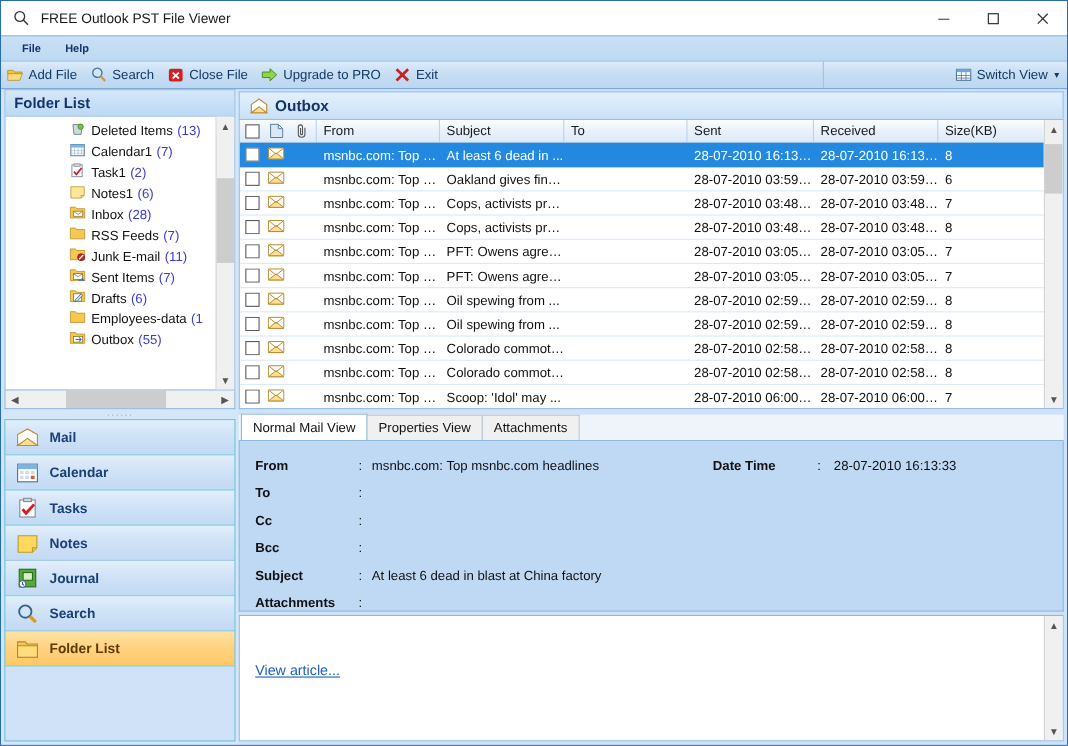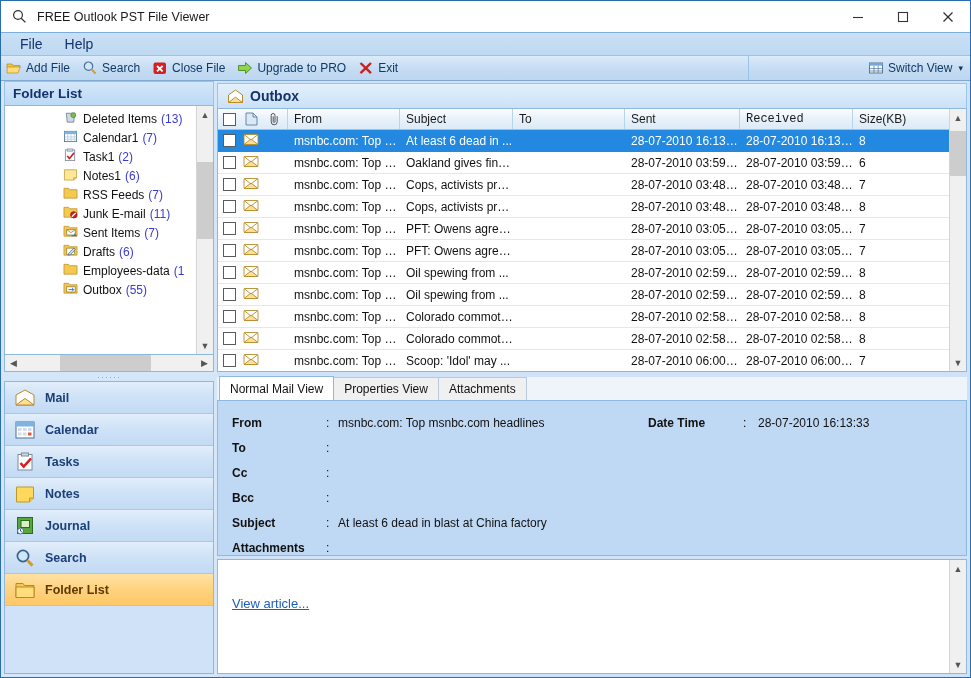--- a/index.html
+++ b/index.html
@@ -50,22 +50,23 @@
   .menubar {
     height: 23px;
     background: linear-gradient(to bottom, #c9e0f5 0%, #bed9f2 100%);
     border-top: 1px solid #7aade0;
     display: flex;
     align-items: center;
     padding-left: 8px;
   }
   .menu-item {
     padding: 2px 11px;
-    font-size: 14px;
+    font-size: 10px;
     color: #15326b;
+    font-weight: bold;
   }
 
   
   .toolbar {
     height: 26px;
     background: linear-gradient(to bottom, #dcebfa 0%, #c6ddf3 50%, #bcd7f0 100%);
     border-top: 1px solid #9cc3e6;
     border-bottom: 1px solid #7fa8d4;
     display: flex;
     align-items: center;
@@ -363,20 +364,21 @@
     flex: 1;
     background: #ffffff;
     border: 1px solid #8fb8de;
     margin-top: 3px;
     display: flex;
     overflow: hidden;
   }
   .bodytext {
     flex: 1;
     padding: 36px 0 0 14px;
+    margin-top: 6px;
   }
   .bodylink {
     color: #1b5fbf;
     text-decoration: underline;
     font-size: 13px;
   }
 </style>
 </head>
 <body>
 
@@ -519,20 +521,29 @@
             <span class="tico"><svg width="15" height="14" viewBox="0 0 16 15">
                 <path d="M1.5 3h13v8.5l-3 2.5h-10z" fill="#ffe79a" stroke="#bb9b2c" stroke-width=".8"></path>
                 <path d="M11.5 14v-2.5h3" fill="#f5d877" stroke="#bb9b2c" stroke-width=".8"></path>
               </svg></span>
             <span class="tree-name">Notes1</span>
             <span class="tree-count">(6)</span>
           </div>
           <div class="tree-item">
             <span class="tico"><svg width="15" height="14" viewBox="0 0 16 15">
                 <path d="M1 2.5h5l1.2 1.5H15v9H1z" fill="#f5c94f" stroke="#bb8f2c" stroke-width=".8"></path>
+                <path d="M4 6.5h9v5H4z" fill="#fff" stroke="#8a6b20" stroke-width=".7"></path>
+                <path d="M4 6.5l4.5 3 4.5-3" fill="none" stroke="#8a6b20" stroke-width=".7"></path>
+              </svg></span>
+            <span class="tree-name">Inbox</span>
+            <span class="tree-count">(28)</span>
+          </div>
+          <div class="tree-item">
+            <span class="tico"><svg width="15" height="14" viewBox="0 0 16 15">
+                <path d="M1 2.5h5l1.2 1.5H15v9H1z" fill="#f5c94f" stroke="#bb8f2c" stroke-width=".8"></path>
               </svg></span>
             <span class="tree-name">RSS Feeds</span>
             <span class="tree-count">(7)</span>
           </div>
           <div class="tree-item">
             <span class="tico"><svg width="15" height="14" viewBox="0 0 16 15">
                 <path d="M1 2.5h5l1.2 1.5H15v9H1z" fill="#f5c94f" stroke="#bb8f2c" stroke-width=".8"></path>
                 <circle cx="11.5" cy="10.5" r="3.4" fill="#d42020" stroke="#8a1212" stroke-width=".8"></circle>
                 <line x1="9.4" y1="12.6" x2="13.6" y2="8.4" stroke="#fff" stroke-width="1.4"></line>
               </svg></span>
@@ -701,21 +712,21 @@
             </div>
             <div class="ch" style="width:26px;flex:0 0 26px;justify-content:center;padding-left:0;">
               <svg width="11" height="14" viewBox="0 0 11 14">
                   <path d="M8.2 4.2v5.6a3 3 0 0 1-6 0V3.4a1.9 1.9 0 0 1 3.8 0v6.1a.9.9 0 0 1-1.8 0V4.3" fill="none" stroke="#555" stroke-width="1"></path>
                 </svg>
             </div>
             <div class="ch" style="width:112px;flex:0 0 112px;">From</div>
             <div class="ch" style="width:113px;flex:0 0 113px;">Subject</div>
             <div class="ch" style="width:112px;flex:0 0 112px;">To</div>
             <div class="ch" style="width:115px;flex:0 0 115px;">Sent</div>
-            <div class="ch" style="width:113px;flex:0 0 113px;font-family:Liberation Mono, monospace;">Received</div>
+            <div class="ch" style="width:113px;flex:0 0 113px;">Received</div>
             <div class="ch nb" style="flex:1;">Size(KB)</div>
           </div>
           <div class="rows" id="msg-rows">
               <div class="row sel">
                 <div class="cell center" style="width:22px;flex:0 0 22px;">
                   <span class="cb"></span>
                 </div>
                 <div class="cell center" style="width:48px;flex:0 0 48px;justify-content:flex-start;padding-left:3px;">
                   <span><svg width="16" height="13" viewBox="0 0 16 13">
                       <rect x="1" y="1.5" width="14" height="10" rx="1" fill="#fff" stroke="#b88b2e" stroke-width=".9"></rect>

